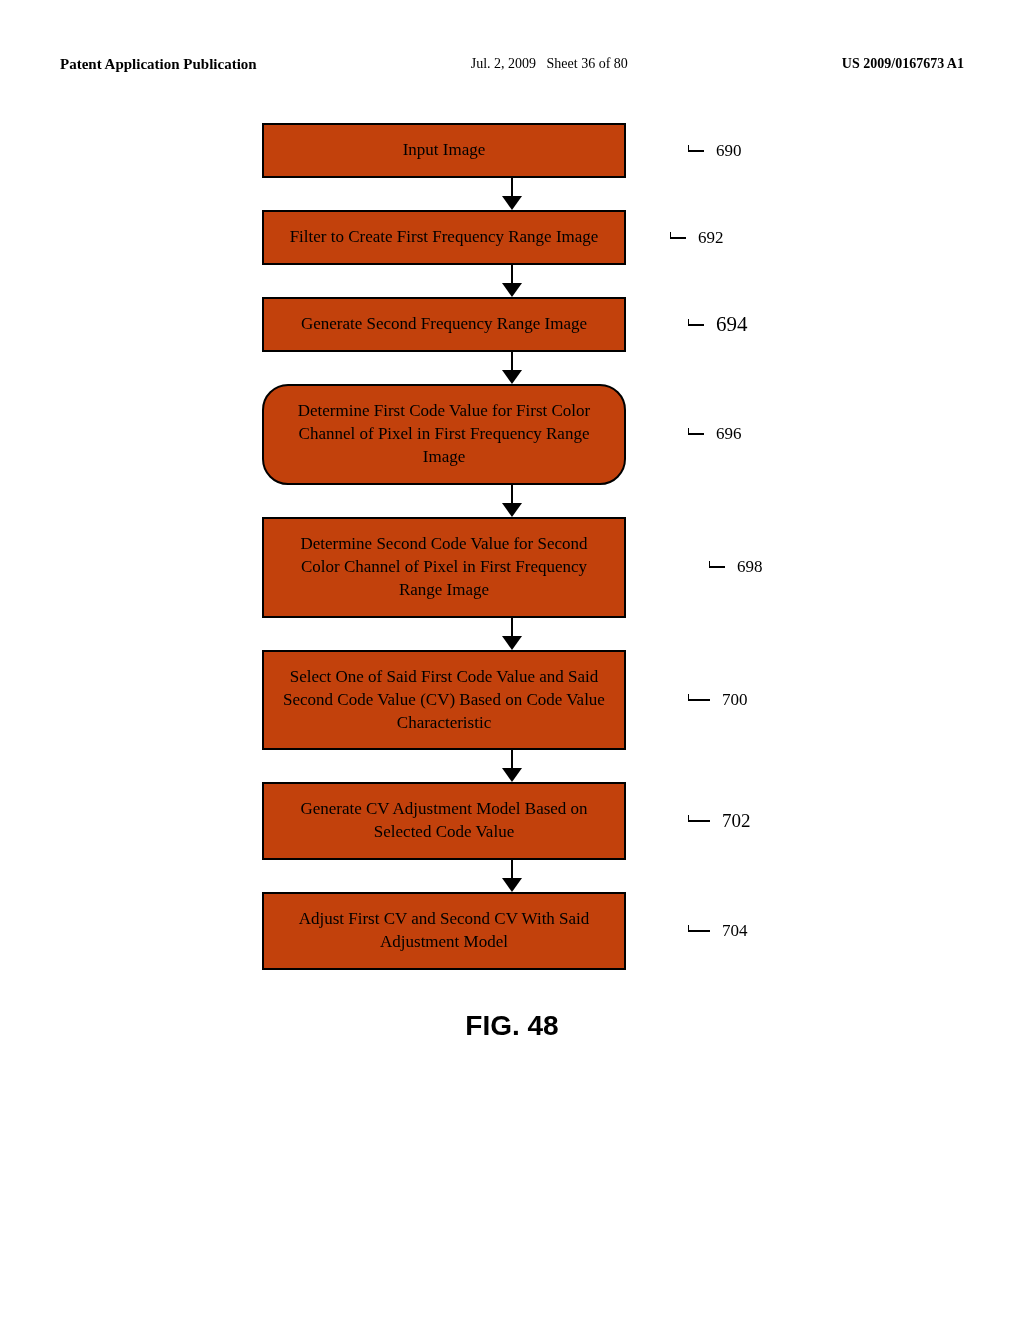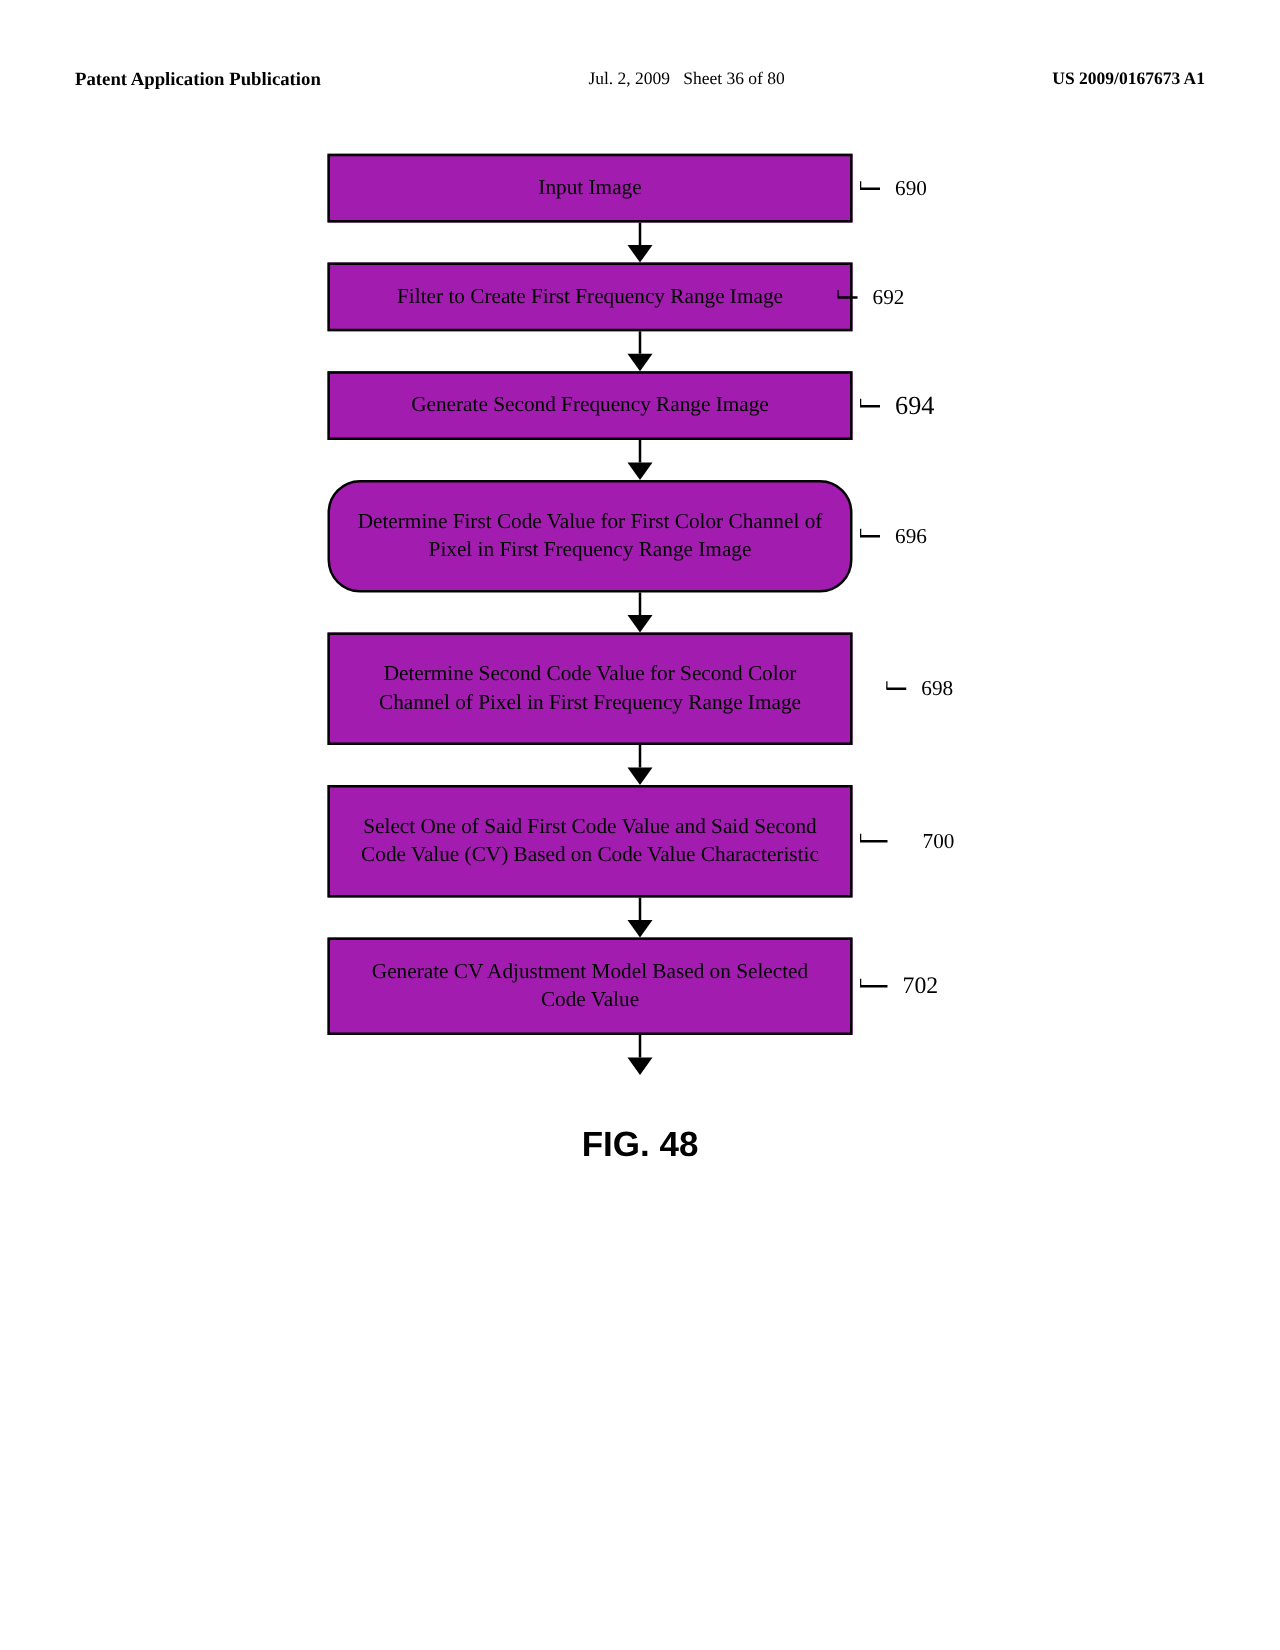--- a/index.html
+++ b/index.html
@@ -49,22 +49,22 @@
       width: 100%;
       margin-top: 20px;
     }
 
     .flow-box {
       border: 2px solid #000;
       text-align: center;
       padding: 14px 18px;
       font-size: 17px;
       line-height: 1.35;
-      background: #a21caf;
-      width: 420px;
+      background: #c2410c;
+      width: 364px;
       min-height: 55px;
       display: flex;
       align-items: center;
       justify-content: center;
     }
 
     
     .arrow-down {
       width: 0;
       height: 0;
@@ -208,21 +208,21 @@
 
     <div class="arrow-group">
       <div class="arrow-stem"></div>
       <div class="arrow-down"></div>
     </div>
 
     <div style="position:relative; width:500px; display:flex; align-items:center; justify-content:flex-start;">
       <div class="flow-box" style="min-height:90px;">
         <span>Select One of Said First Code Value and Said Second Code Value (CV) Based on Code Value Characteristic</span>
       </div>
-      <div class="ref-label" style="left:426px;gap:16px;">
+      <div class="ref-label" style="left:426px;">
         <svg width="34" height="20" style="display:inline-block;">
           <line x1="0" y1="10" x2="22" y2="10" stroke="#000" stroke-width="2"></line>
           <line x1="0" y1="4" x2="0" y2="10" stroke="#000" stroke-width="2"></line>
         </svg>
         <span style="font-size:17px;">700</span>
       </div>
     </div>
 
     <div class="arrow-group">
       <div class="arrow-stem"></div>
@@ -240,17 +240,29 @@
         </svg>
         <span style="font-size:19px;">702</span>
       </div>
     </div>
 
     <div class="arrow-group">
       <div class="arrow-stem"></div>
       <div class="arrow-down"></div>
     </div>
 
+    <div style="position:relative; width:500px; display:flex; align-items:center; justify-content:flex-start;">
+      <div class="flow-box" style="min-height:72px;">
+        <span>Adjust First CV and Second CV With Said Adjustment Model</span>
+      </div>
+      <div class="ref-label" style="left:426px;">
+        <svg width="34" height="20" style="display:inline-block;">
+          <line x1="0" y1="10" x2="22" y2="10" stroke="#000" stroke-width="2"></line>
+          <line x1="0" y1="4" x2="0" y2="10" stroke="#000" stroke-width="2"></line>
+        </svg>
+        <span style="font-size:17px;">704</span>
+      </div>
+    </div>
 
     <div class="fig-caption">FIG. 48</div>
 
   </div>
 </div>
 
 </body></html>

